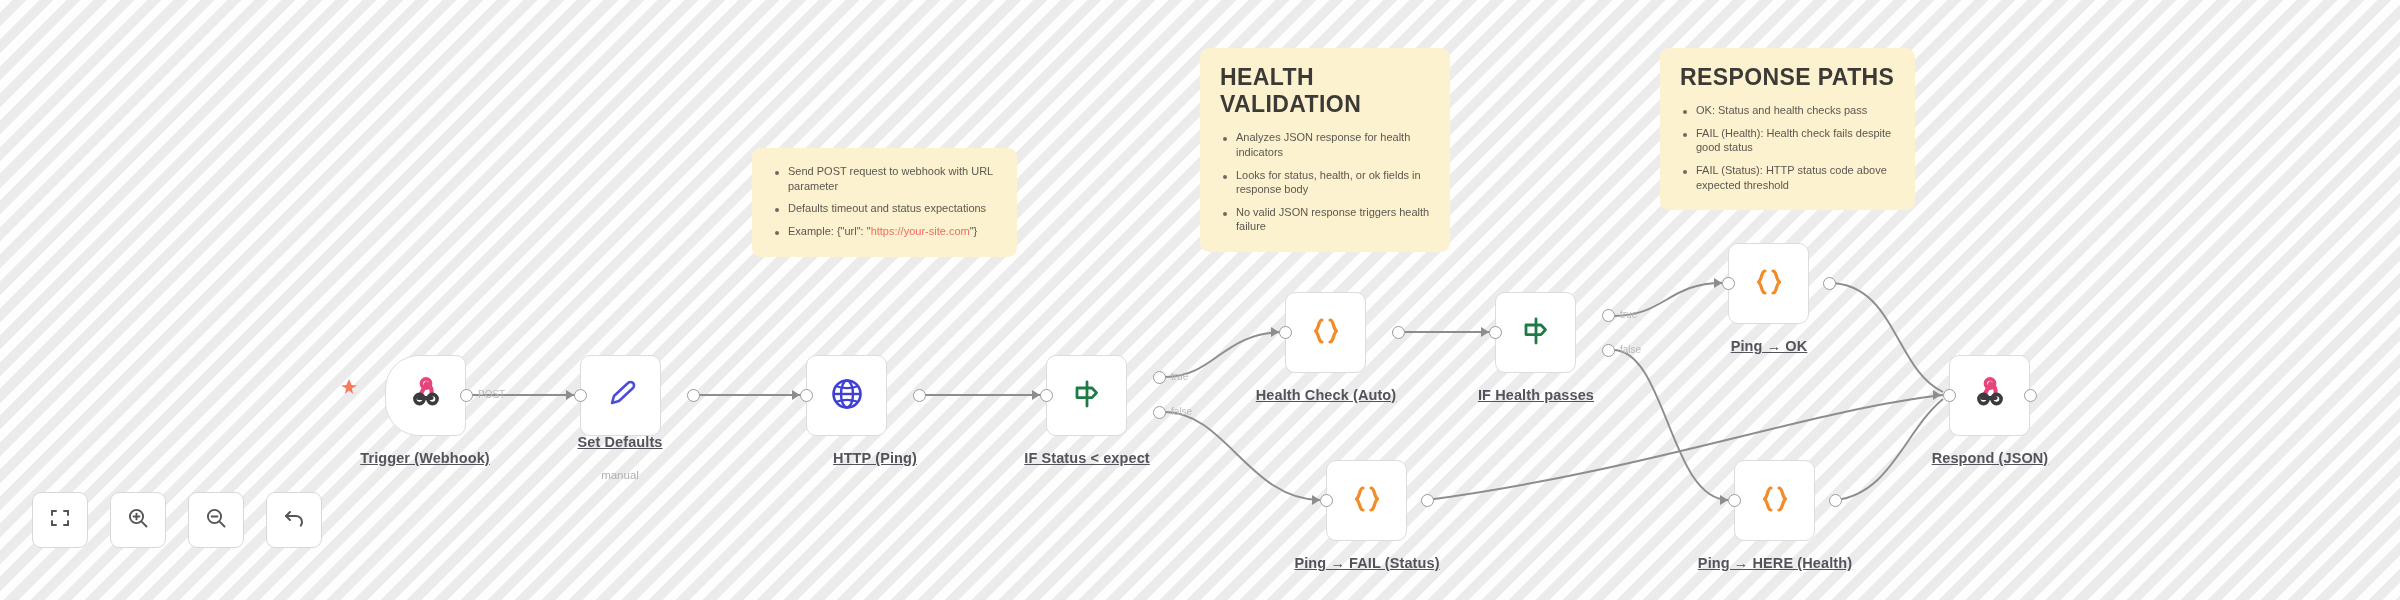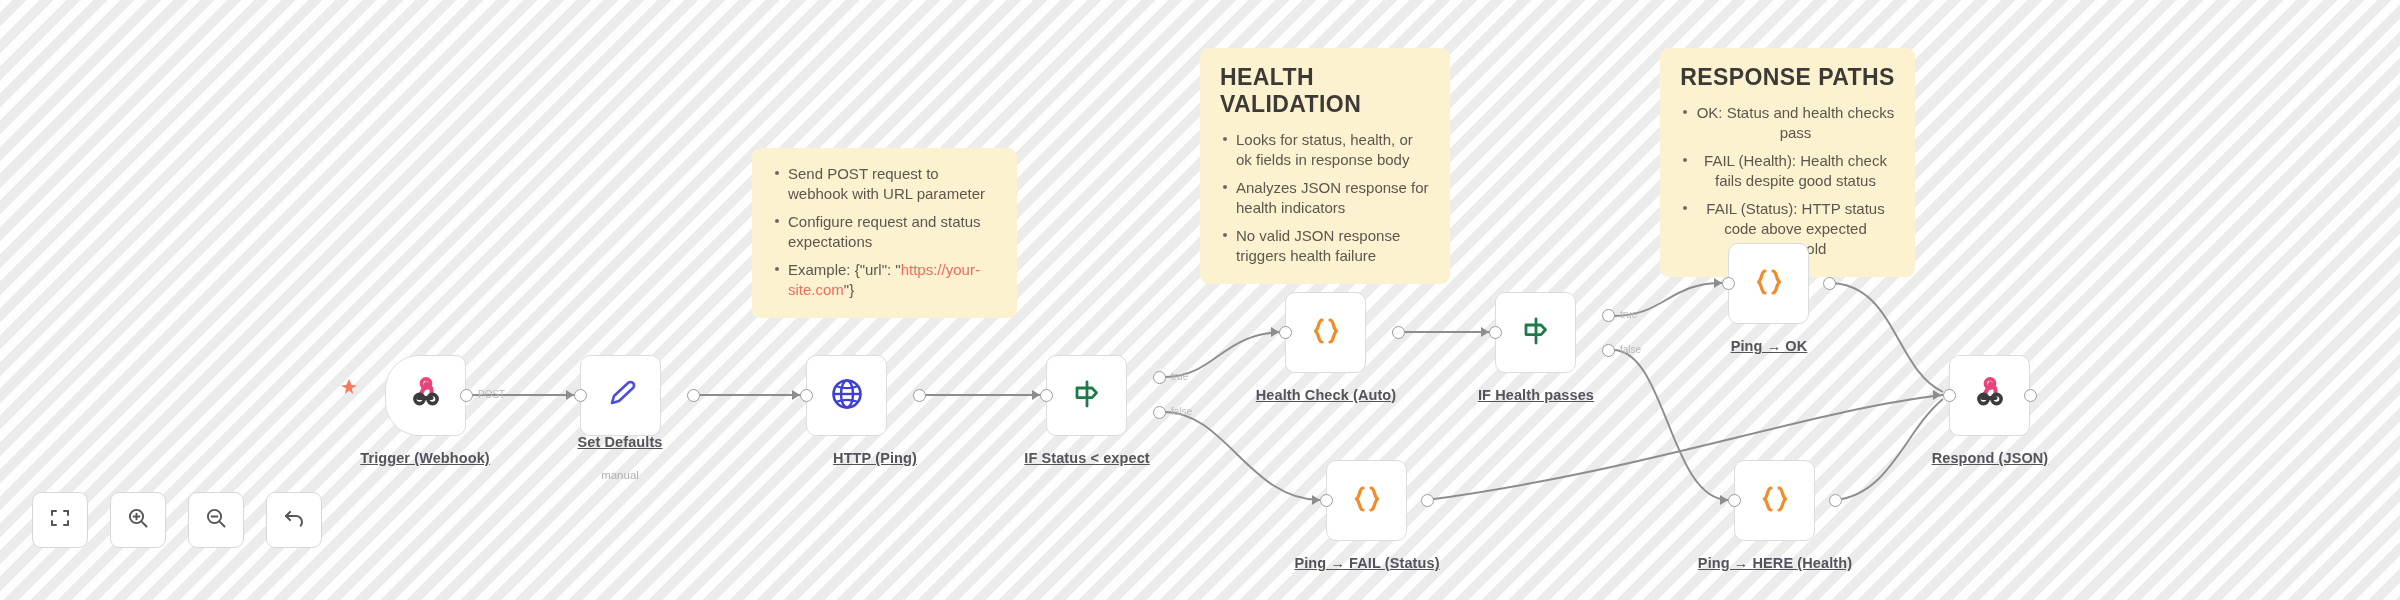--- a/index.html
+++ b/index.html
@@ -48,21 +48,21 @@
     font-weight: 700;
     letter-spacing: 0.4px;
     color: #3b3a36;
     line-height: 1.18;
     margin-bottom: 12px;
   }
   .sticky ul { list-style: none; }
   .sticky li {
     position: relative;
     padding-left: 16px;
-    font-size: 15px;
+    font-size: 11px;
     line-height: 1.33;
     margin-bottom: 8px;
     color: #5b574f;
   }
   .sticky li:last-child { margin-bottom: 0; }
   .sticky li::before {
     content: "";
     position: absolute;
     left: 3px; top: 7px;
     width: 4px; height: 4px;
@@ -187,35 +187,35 @@
 
       <path d="M 1427 500 C 1650 470 1810 410 1943 395"></path>
 
       <path d="M 1835 500 C 1890 495 1905 430 1943 399"></path>
     </g>
   </svg>
 
   <div class="sticky" style="left:752px; top:148px; width:265px;">
     <ul>
       <li>Send POST request to webhook with URL parameter</li>
-      <li>Configure request and status expectations</li>
+      <li>Defaults timeout and status expectations</li>
       <li><span>Example: {"url": "</span><span class="lnk">https://your-site.com</span><span>"}</span></li>
     </ul>
   </div>
 
   <div class="sticky" style="left:1200px; top:48px; width:250px;">
     <h3>HEALTH VALIDATION</h3>
     <ul>
+      <li>Analyzes JSON response for health indicators</li>
       <li>Looks for status, health, or ok fields in response body</li>
-      <li>Analyzes JSON response for health indicators</li>
       <li>No valid JSON response triggers health failure</li>
     </ul>
   </div>
 
-  <div class="sticky" style="left:1660px; top:48px; width:255px;text-align:center;">
+  <div class="sticky" style="left:1660px; top:48px; width:255px;">
     <h3>RESPONSE PATHS</h3>
     <ul>
       <li>OK: Status and health checks pass</li>
       <li>FAIL (Health): Health check fails despite good status</li>
       <li>FAIL (Status): HTTP status code above expected threshold</li>
     </ul>
   </div>
 
   <div class="bolt" style="left:340px; top:378px;">
     <svg width="18" height="20" viewBox="0 0 18 20">

